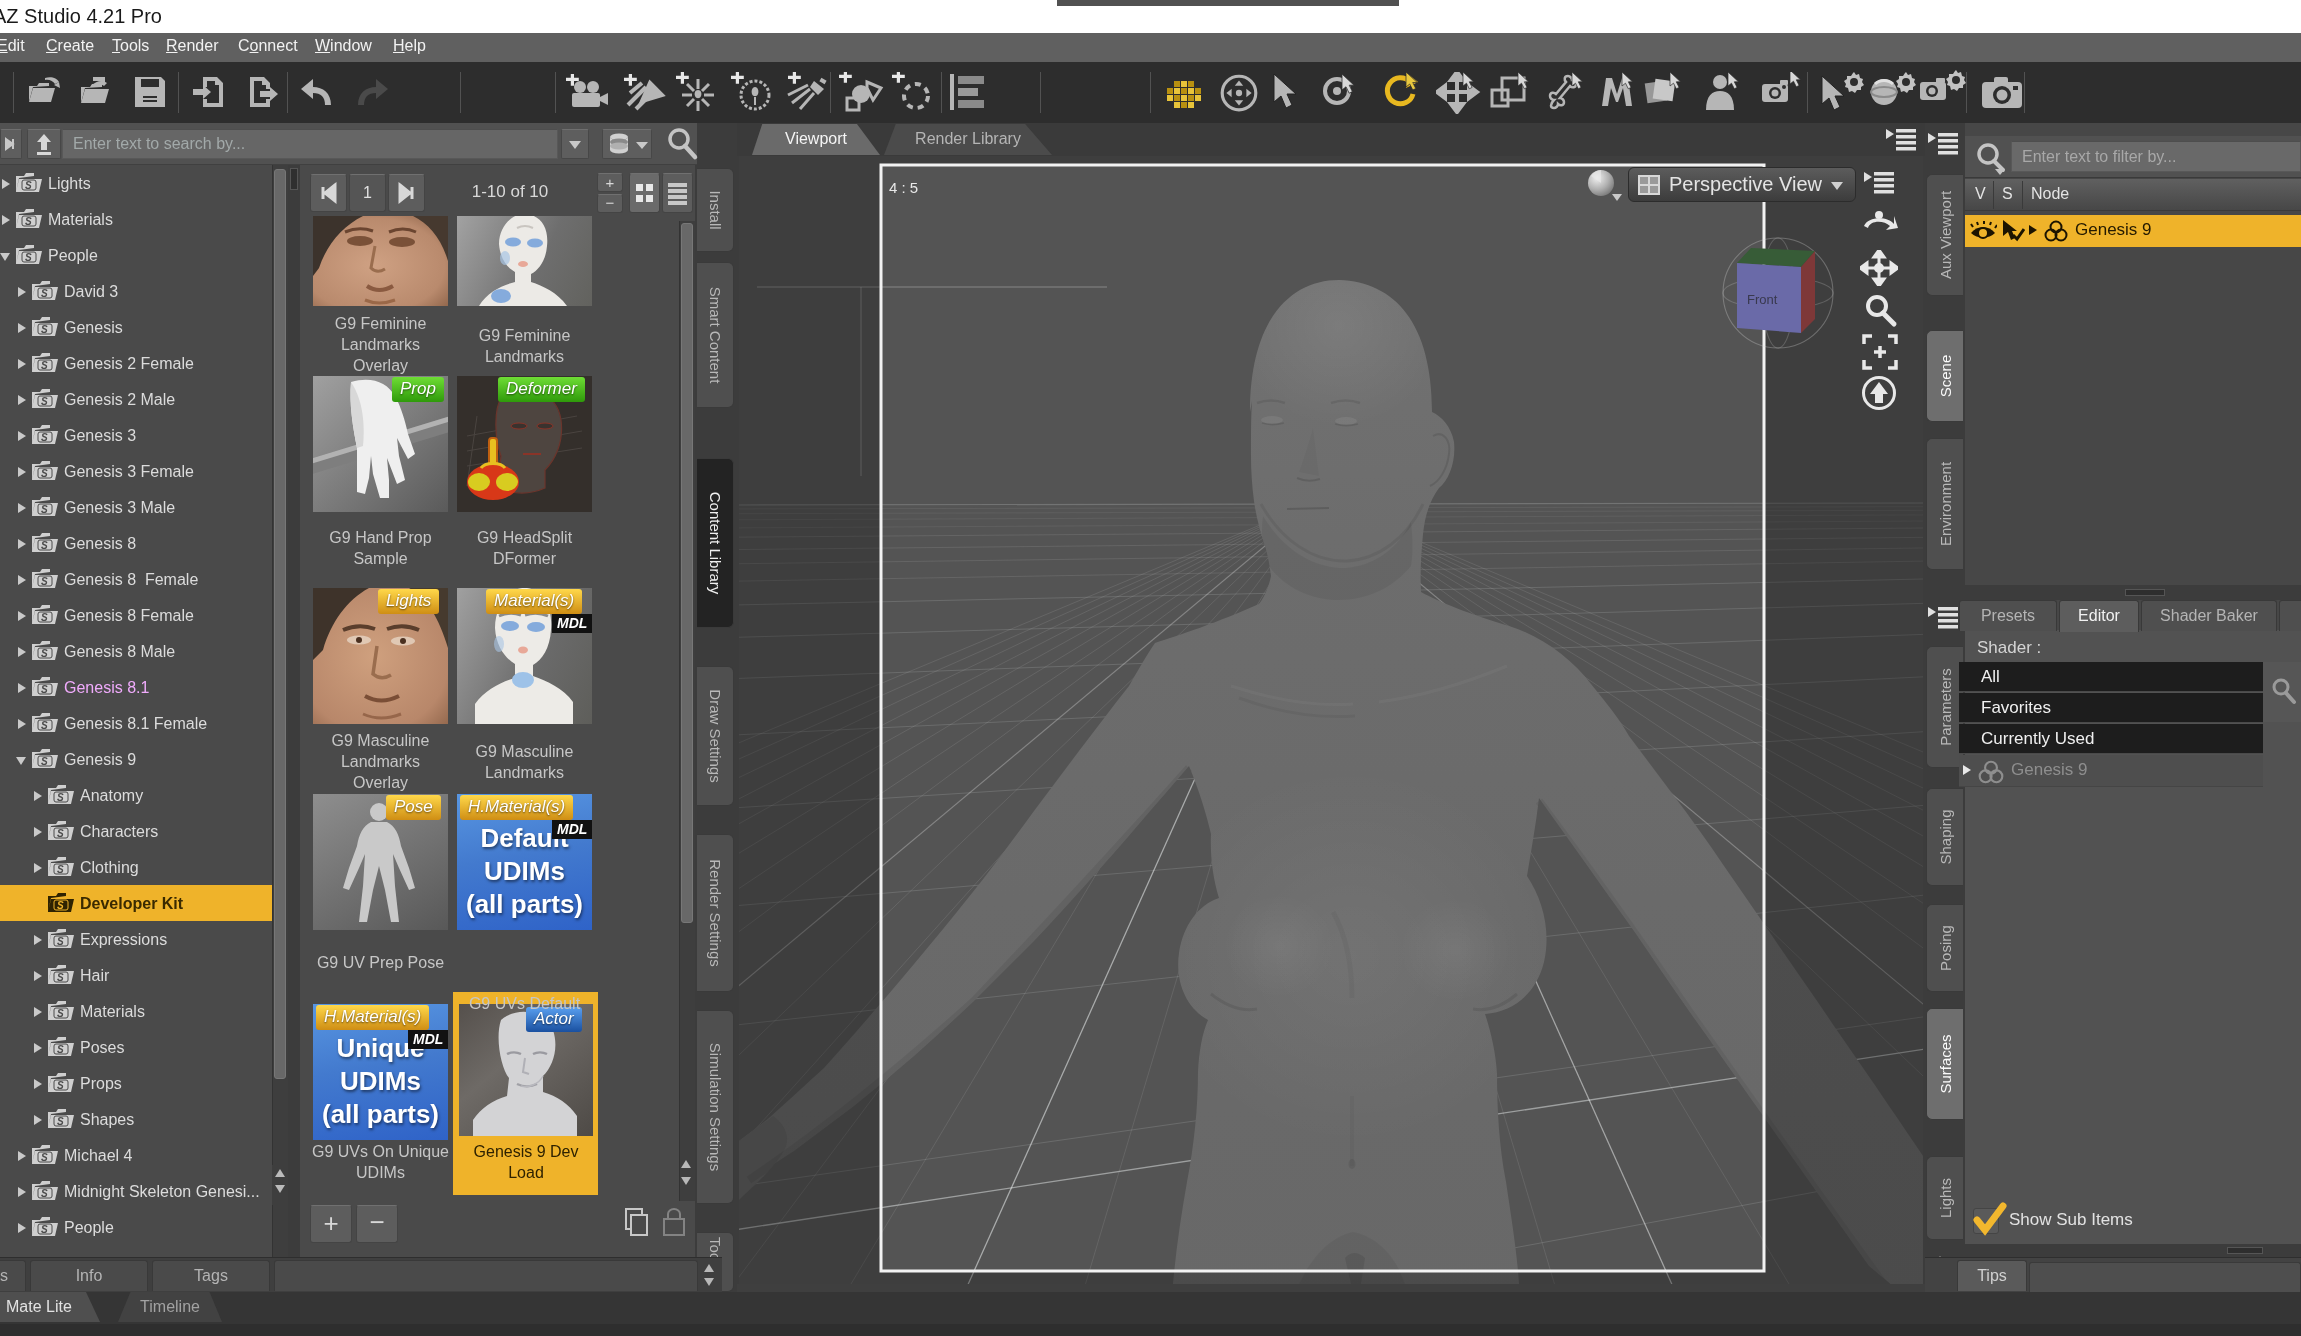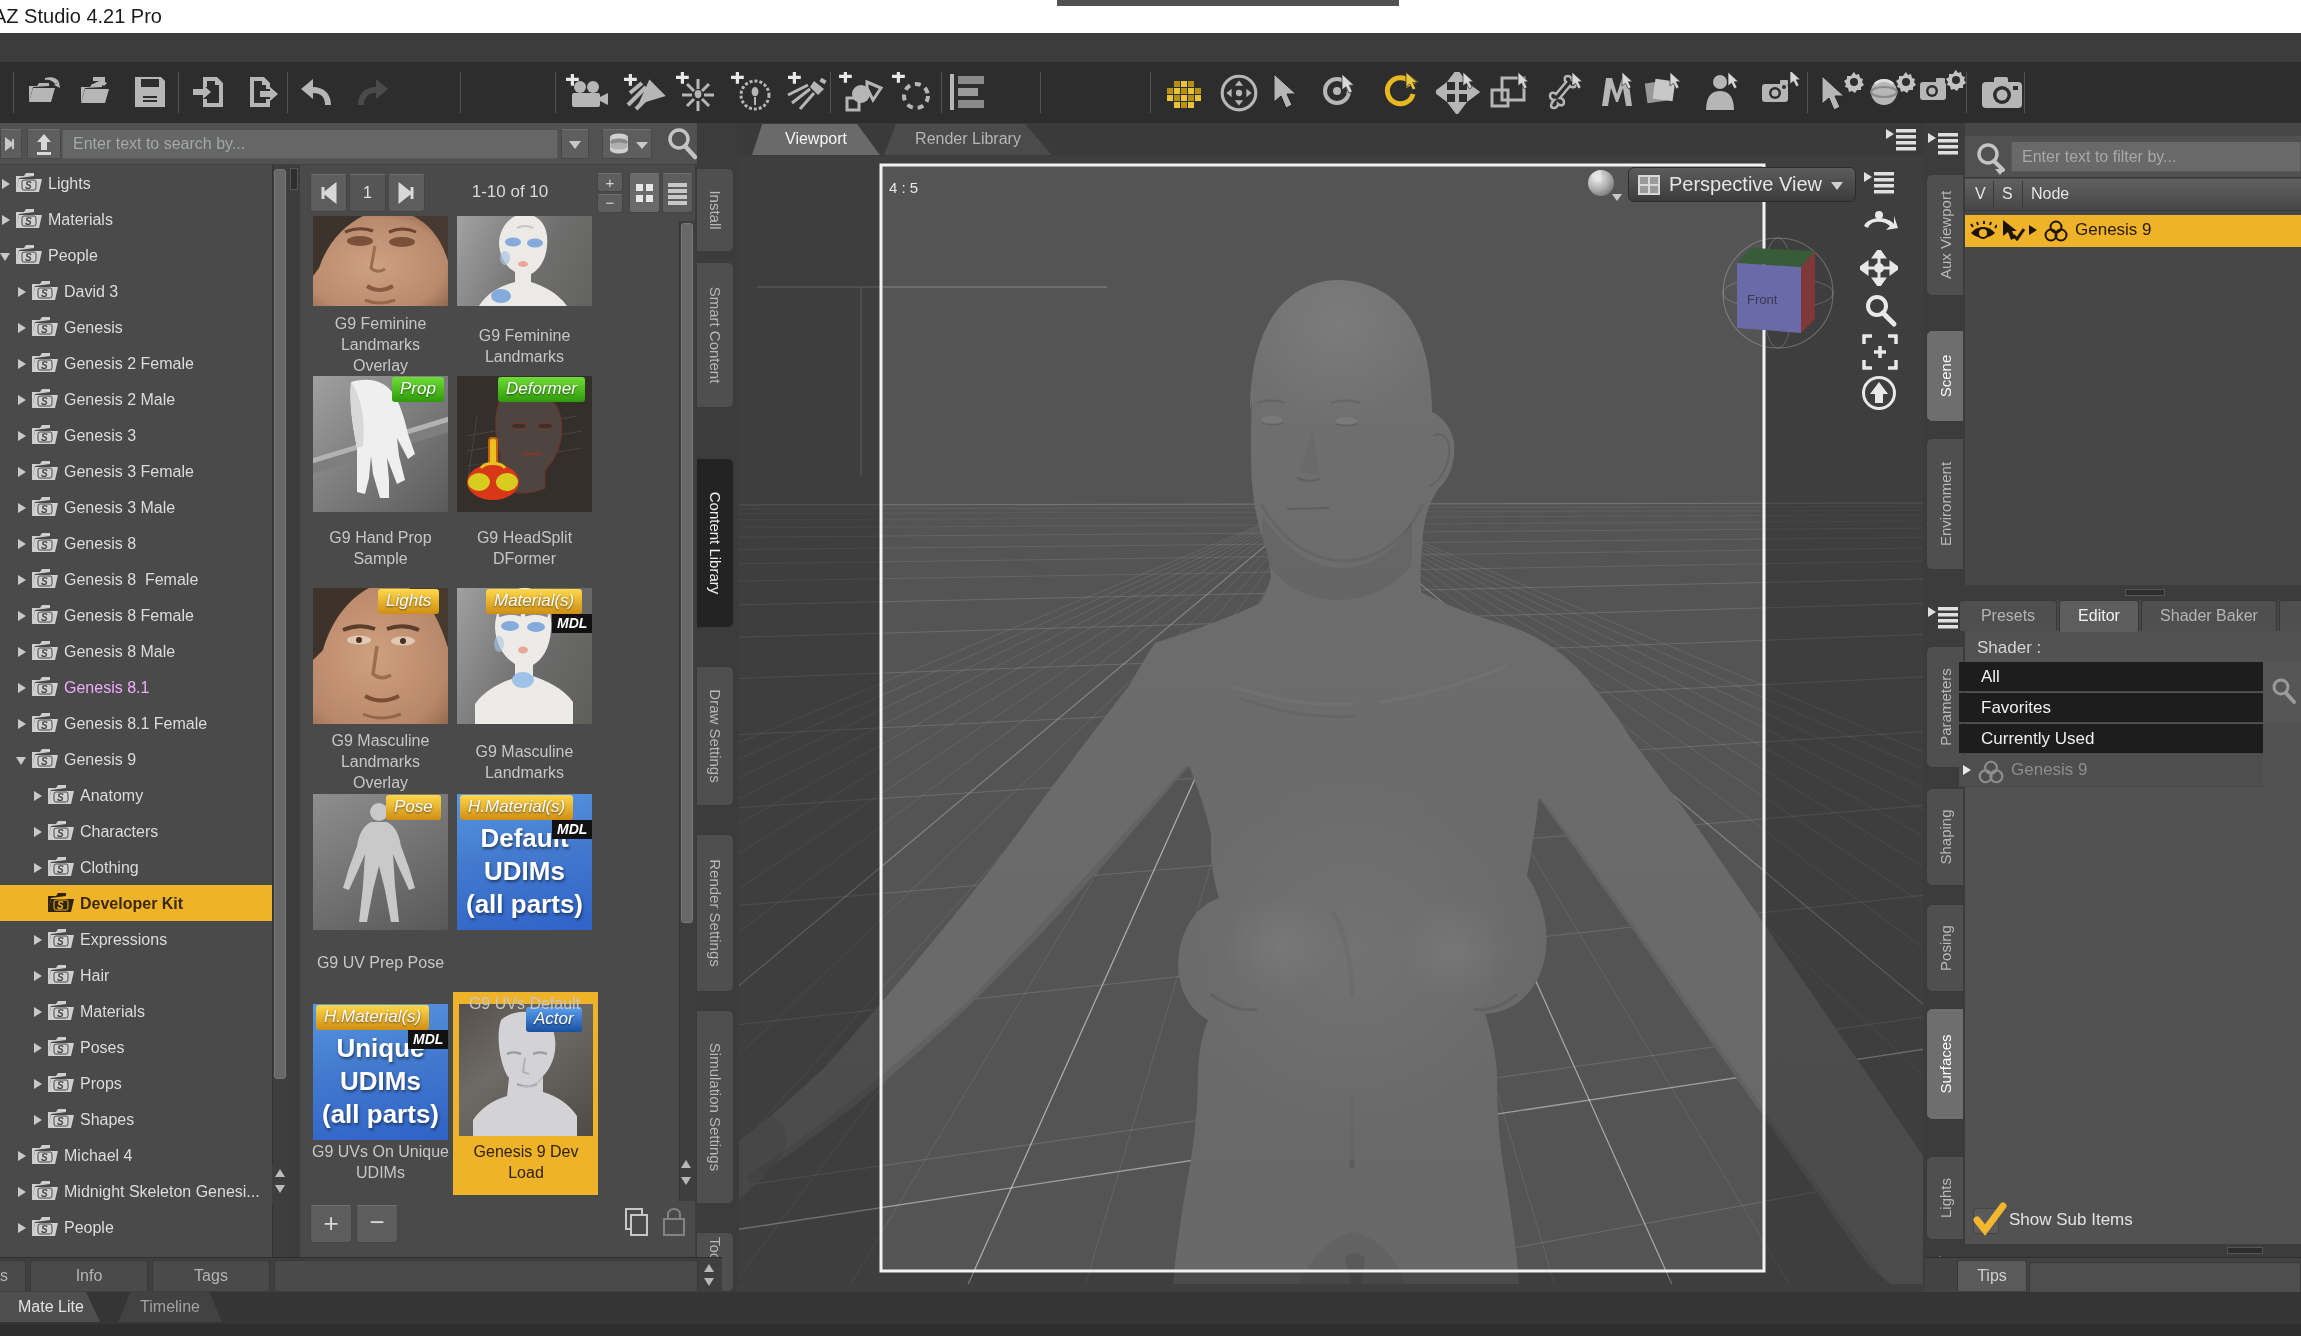--- a/index.html
+++ b/index.html
@@ -50,20 +50,29 @@
 .vp-bot{left:737px;top:1284px;width:1188px;height:8px;background:#3f3f3f;}
 .botbar{left:0;top:1292px;width:2301px;height:44px;background:#353535;}
 .btab{position:absolute;top:1292px;height:30px;font-size:16px;line-height:29px;}
 .rdock{left:1965px;top:123px;width:336px;height:1169px;background:#464646;}
 </style></head><body>
 <div id="app">
     <div class="abs titlebar">
       <span>AZ Studio 4.21 Pro</span>
     </div>
     <div class="abs topdark"></div>
+    <div class="abs menubar">
+      <b style="left:-3px"><u>E</u>dit</b>
+      <b style="left:46px"><u>C</u>reate</b>
+      <b style="left:112px"><u>T</u>ools</b>
+      <b style="left:166px"><u>R</u>ender</b>
+      <b style="left:238px">C<u>o</u>nnect</b>
+      <b style="left:315px"><u>W</u>indow</b>
+      <b style="left:393px"><u>H</u>elp</b>
+    </div>
     <div class="abs toolbar"></div>
     <div class="tsep" style="left:13px;top:72px"></div>
     <div class="tsep" style="left:178px;top:72px"></div>
     <div class="tsep" style="left:287px;top:72px"></div>
     <div class="tsep" style="left:460px;top:72px"></div>
     <div class="tsep" style="left:555px;top:72px"></div>
     <div class="tsep" style="left:830px;top:72px"></div>
     <div class="tsep" style="left:941px;top:72px"></div>
     <div class="tsep" style="left:1040px;top:72px"></div>
     <div class="tsep" style="left:1150px;top:72px"></div>
@@ -1256,15 +1265,15 @@
 <span style="position:absolute;left:44px;top:610px;font-size:17px;color:#e2e2e2">Show Sub Items</span>
     </div>
     <div class="abs" style="left:1965px;top:1244px;width:336px;height:13px;background:#3c3c3c">
       <div style="position:absolute;left:262px;top:3px;width:36px;height:7px;background:#2e2e2e;border:1px solid #555"></div>
     </div>
     <div class="abs" style="left:1925px;top:1257px;width:376px;height:35px;background:#434343;border-top:1px solid #2e2e2e">
       <div class="itab" style="left:32px;top:2px;width:70px;background:#5a5a5a;color:#d0d0d0;line-height:29px">Tips</div>
       <div style="position:absolute;left:104px;top:4px;width:272px;height:30px;background:#4e4e4e;border:1px solid #3a3a3a;border-bottom:none;border-radius:3px 3px 0 0"></div>
     </div>
     <div class="abs botbar"></div>
-    <div class="btab" style="left:0;width:100px;background:#4f4f4f;color:#e2e2e2;clip-path:polygon(0 0,86% 0,100% 100%,0 100%);padding-left:18px">Mate Lite</div>
+    <div class="btab" style="left:0;width:100px;background:#4f4f4f;color:#e2e2e2;clip-path:polygon(0 0,86% 0,100% 100%,0 100%);padding-left:6px">Mate Lite</div>
     <div class="btab" style="left:118px;width:104px;background:#424242;color:#a2a2a2;clip-path:polygon(12% 0,88% 0,100% 100%,0 100%);text-align:center">Timeline</div>
     <div class="abs" style="left:0;top:1324px;width:2301px;height:12px;background:#2e2e2e"></div>
   </div>
 </body></html>

